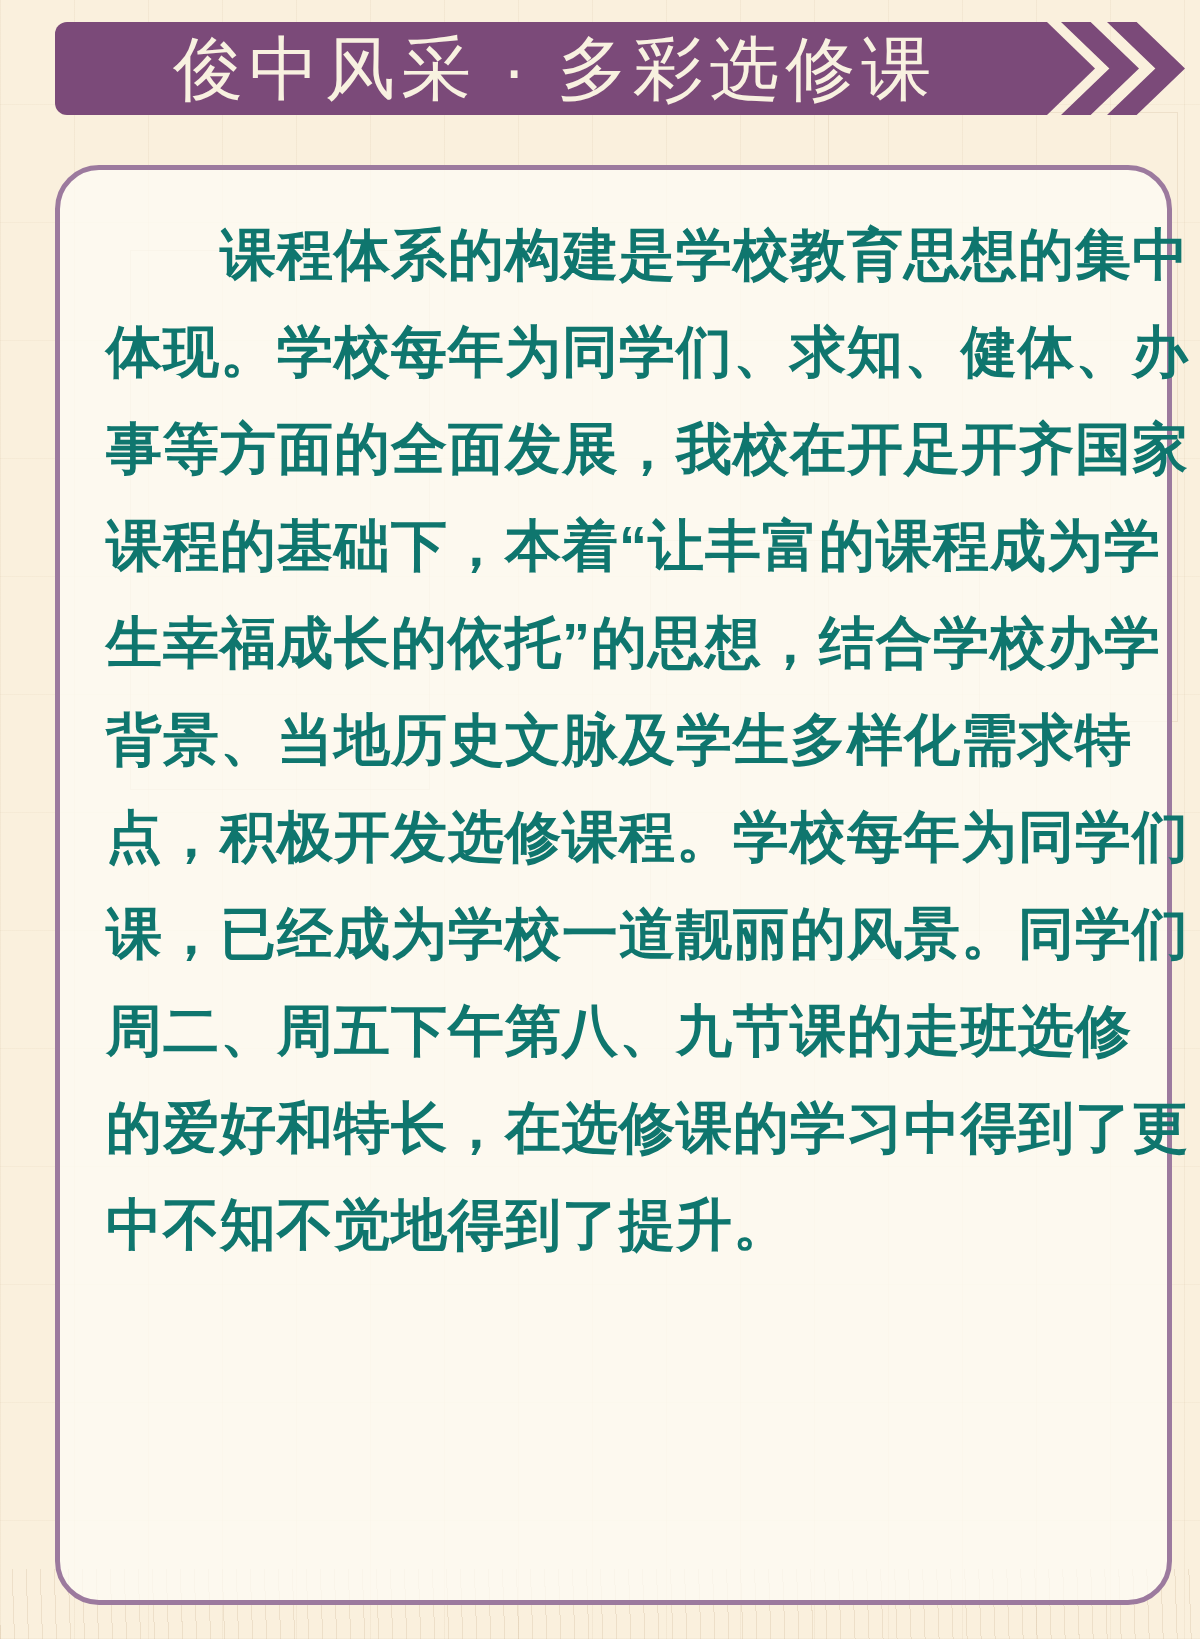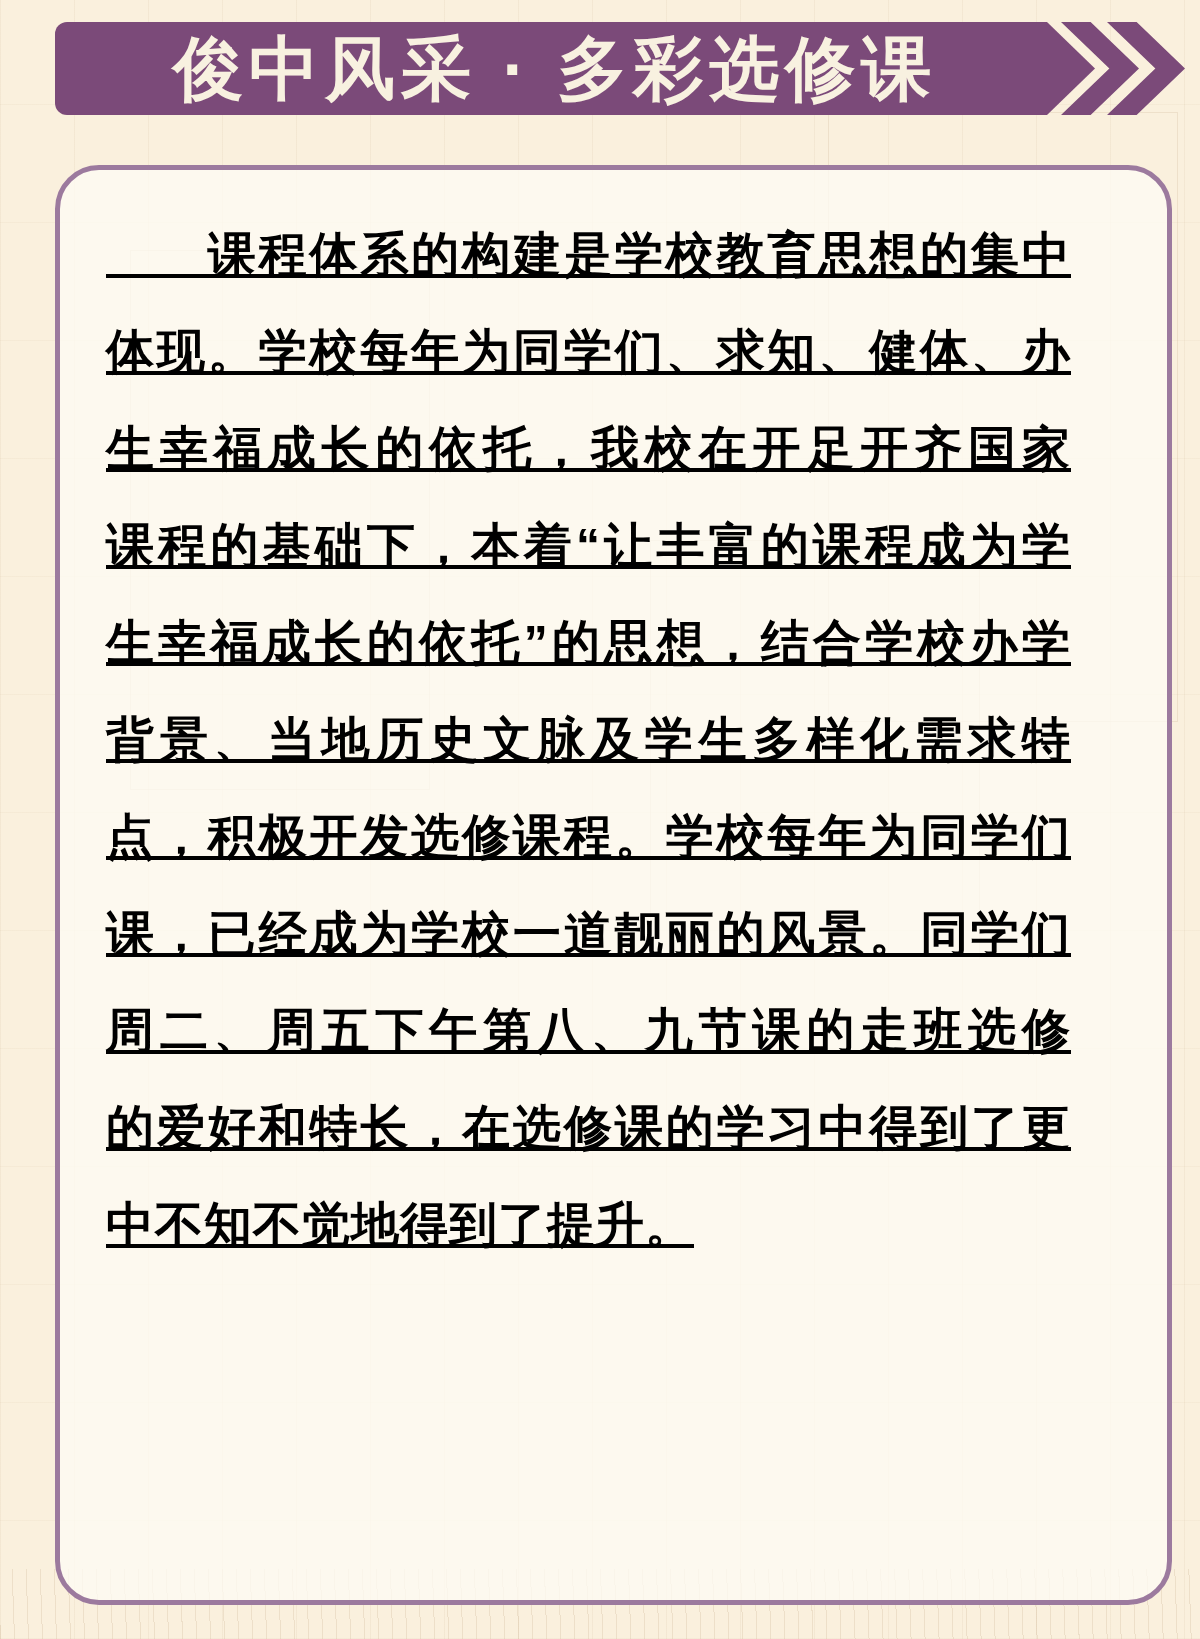--- a/index.html
+++ b/index.html
@@ -46,21 +46,21 @@
     background: #7b4a79;
     border-radius: 12px 0 0 12px;
     clip-path: polygon(0 0, calc(100% - 48px) 0, 100% 50%, calc(100% - 48px) 100%, 0 100%);
     display: flex;
     align-items: center;
     padding-left: 118px;
   }
   .banner-title {
     color: #f8f1e0;
     font-size: 70px;
-    font-weight: 700;
+    font-weight: 400;
     letter-spacing: 6px;
     white-space: nowrap;
     line-height: 1;
   }
 
   .chevron {
     position: absolute;
     top: 22px;
     width: 78px; height: 93px;
     background: #7b4a79;
@@ -84,32 +84,31 @@
     width: 1117px; height: 1440px;
     border: 5px solid #9c7a9e;
     border-radius: 44px;
     background: rgba(254,251,243,0.78);
     z-index: 2;
   }
   .article-text {
     padding: 36px 96px 0 46px;
   }
   .line {
-    font-size: 48px;
+    font-size: 56px;
     font-weight: 600;
-    color: #000000;
+    color: #0f766e;
     line-height: 97px;
     height: 97px;
     letter-spacing: 1px;
     text-align: justify;
     text-align-last: justify;
     text-justify: inter-character;
     white-space: nowrap;
     overflow: visible;
-    text-decoration: underline;
   }
   .line--last {
     text-align-last: left;
   }
 </style>
 </head>
 <body>
 
 <div class="page">
 
@@ -125,21 +124,21 @@
     </div>
     <div class="chevron chevron-1"></div>
     <div class="chevron chevron-2"></div>
 
   </div>
 
   <div class="article-box">
     <div class="article-text">
       <div class="line">　　课程体系的构建是学校教育思想的集中</div>
       <div class="line">体现。学校每年为同学们、求知、健体、办</div>
-      <div class="line">生幸福成长的依托，我校在开足开齐国家</div>
+      <div class="line">事等方面的全面发展，我校在开足开齐国家</div>
       <div class="line">课程的基础下，本着“让丰富的课程成为学</div>
       <div class="line">生幸福成长的依托”的思想，结合学校办学</div>
       <div class="line">背景、当地历史文脉及学生多样化需求特</div>
       <div class="line">点，积极开发选修课程。学校每年为同学们</div>
       <div class="line">课，已经成为学校一道靓丽的风景。同学们</div>
       <div class="line">周二、周五下午第八、九节课的走班选修</div>
       <div class="line">的爱好和特长，在选修课的学习中得到了更</div>
       <div class="line line--last">中不知不觉地得到了提升。</div>
     </div>
   </div>

